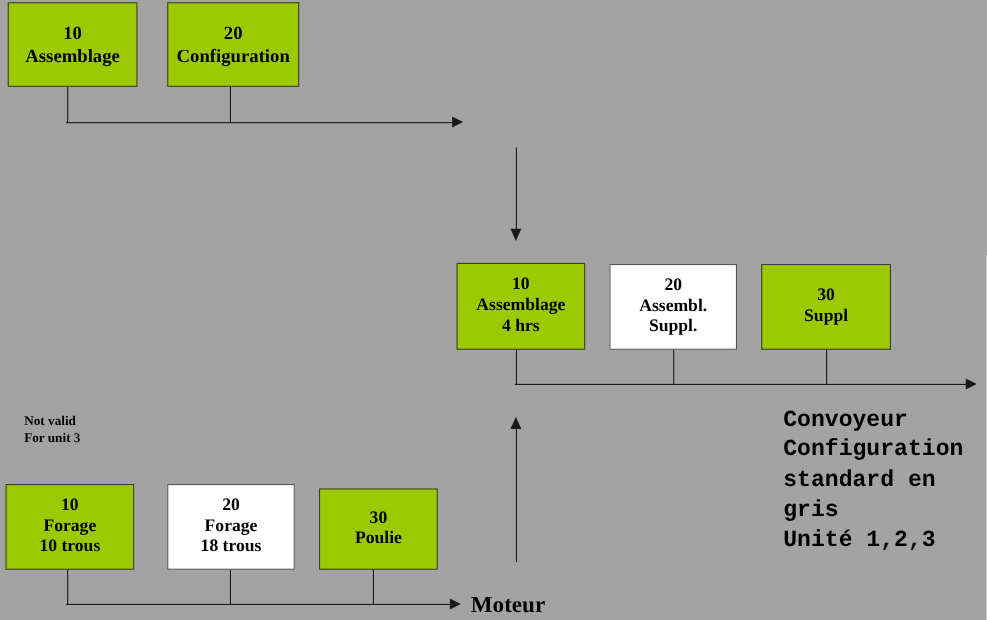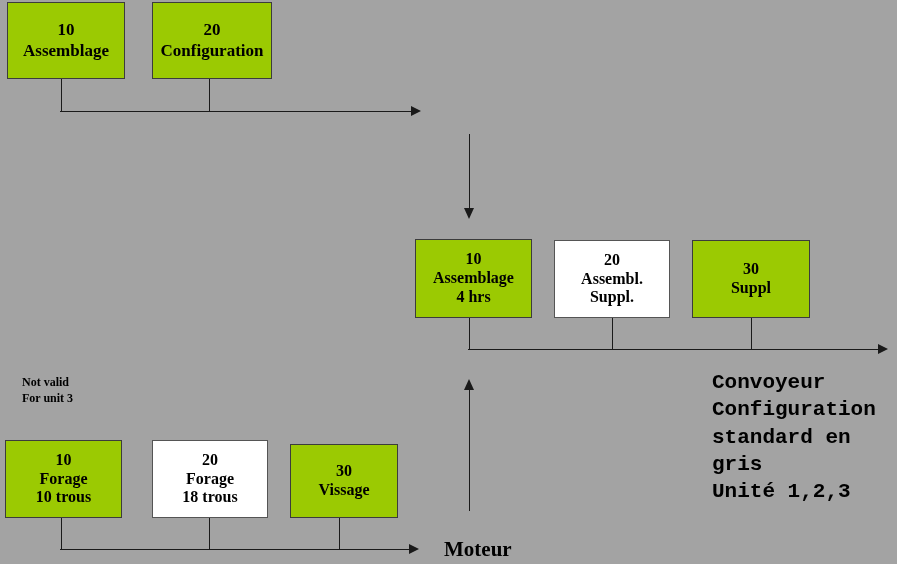--- a/index.html
+++ b/index.html
@@ -154,25 +154,25 @@
   </div>
 
   <div class="node white" style="left:152px; top:440px; width:116px; height:78px; font-size:16px;">
     <span class="ln">20</span>
     <span class="ln">Forage</span>
     <span class="ln">18 trous</span>
   </div>
 
   <div class="node green" style="left:290px; top:444px; width:108px; height:74px; font-size:16px;">
     <span class="ln">30</span>
-    <span class="ln">Vissage</span>
+    <span class="ln">Poulie</span>
   </div>
 
   <div class="vline" style="left:61px; top:518px; height:32px;"></div>
   <div class="vline" style="left:209px; top:518px; height:32px;"></div>
   <div class="vline" style="left:339px; top:518px; height:32px;"></div>
 
   <div class="hline" style="left:60px; top:549px; width:351px;"></div>
   <div class="arrow-r" style="left:409px; top:544px;"></div>
 
-  <div class="label big" style="left:428px; top:536px;margin-left:16px;">Moteur</div>
+  <div class="label big" style="left:428px; top:536px;">Moteur</div>
 
 </div>
 
 </body></html>

